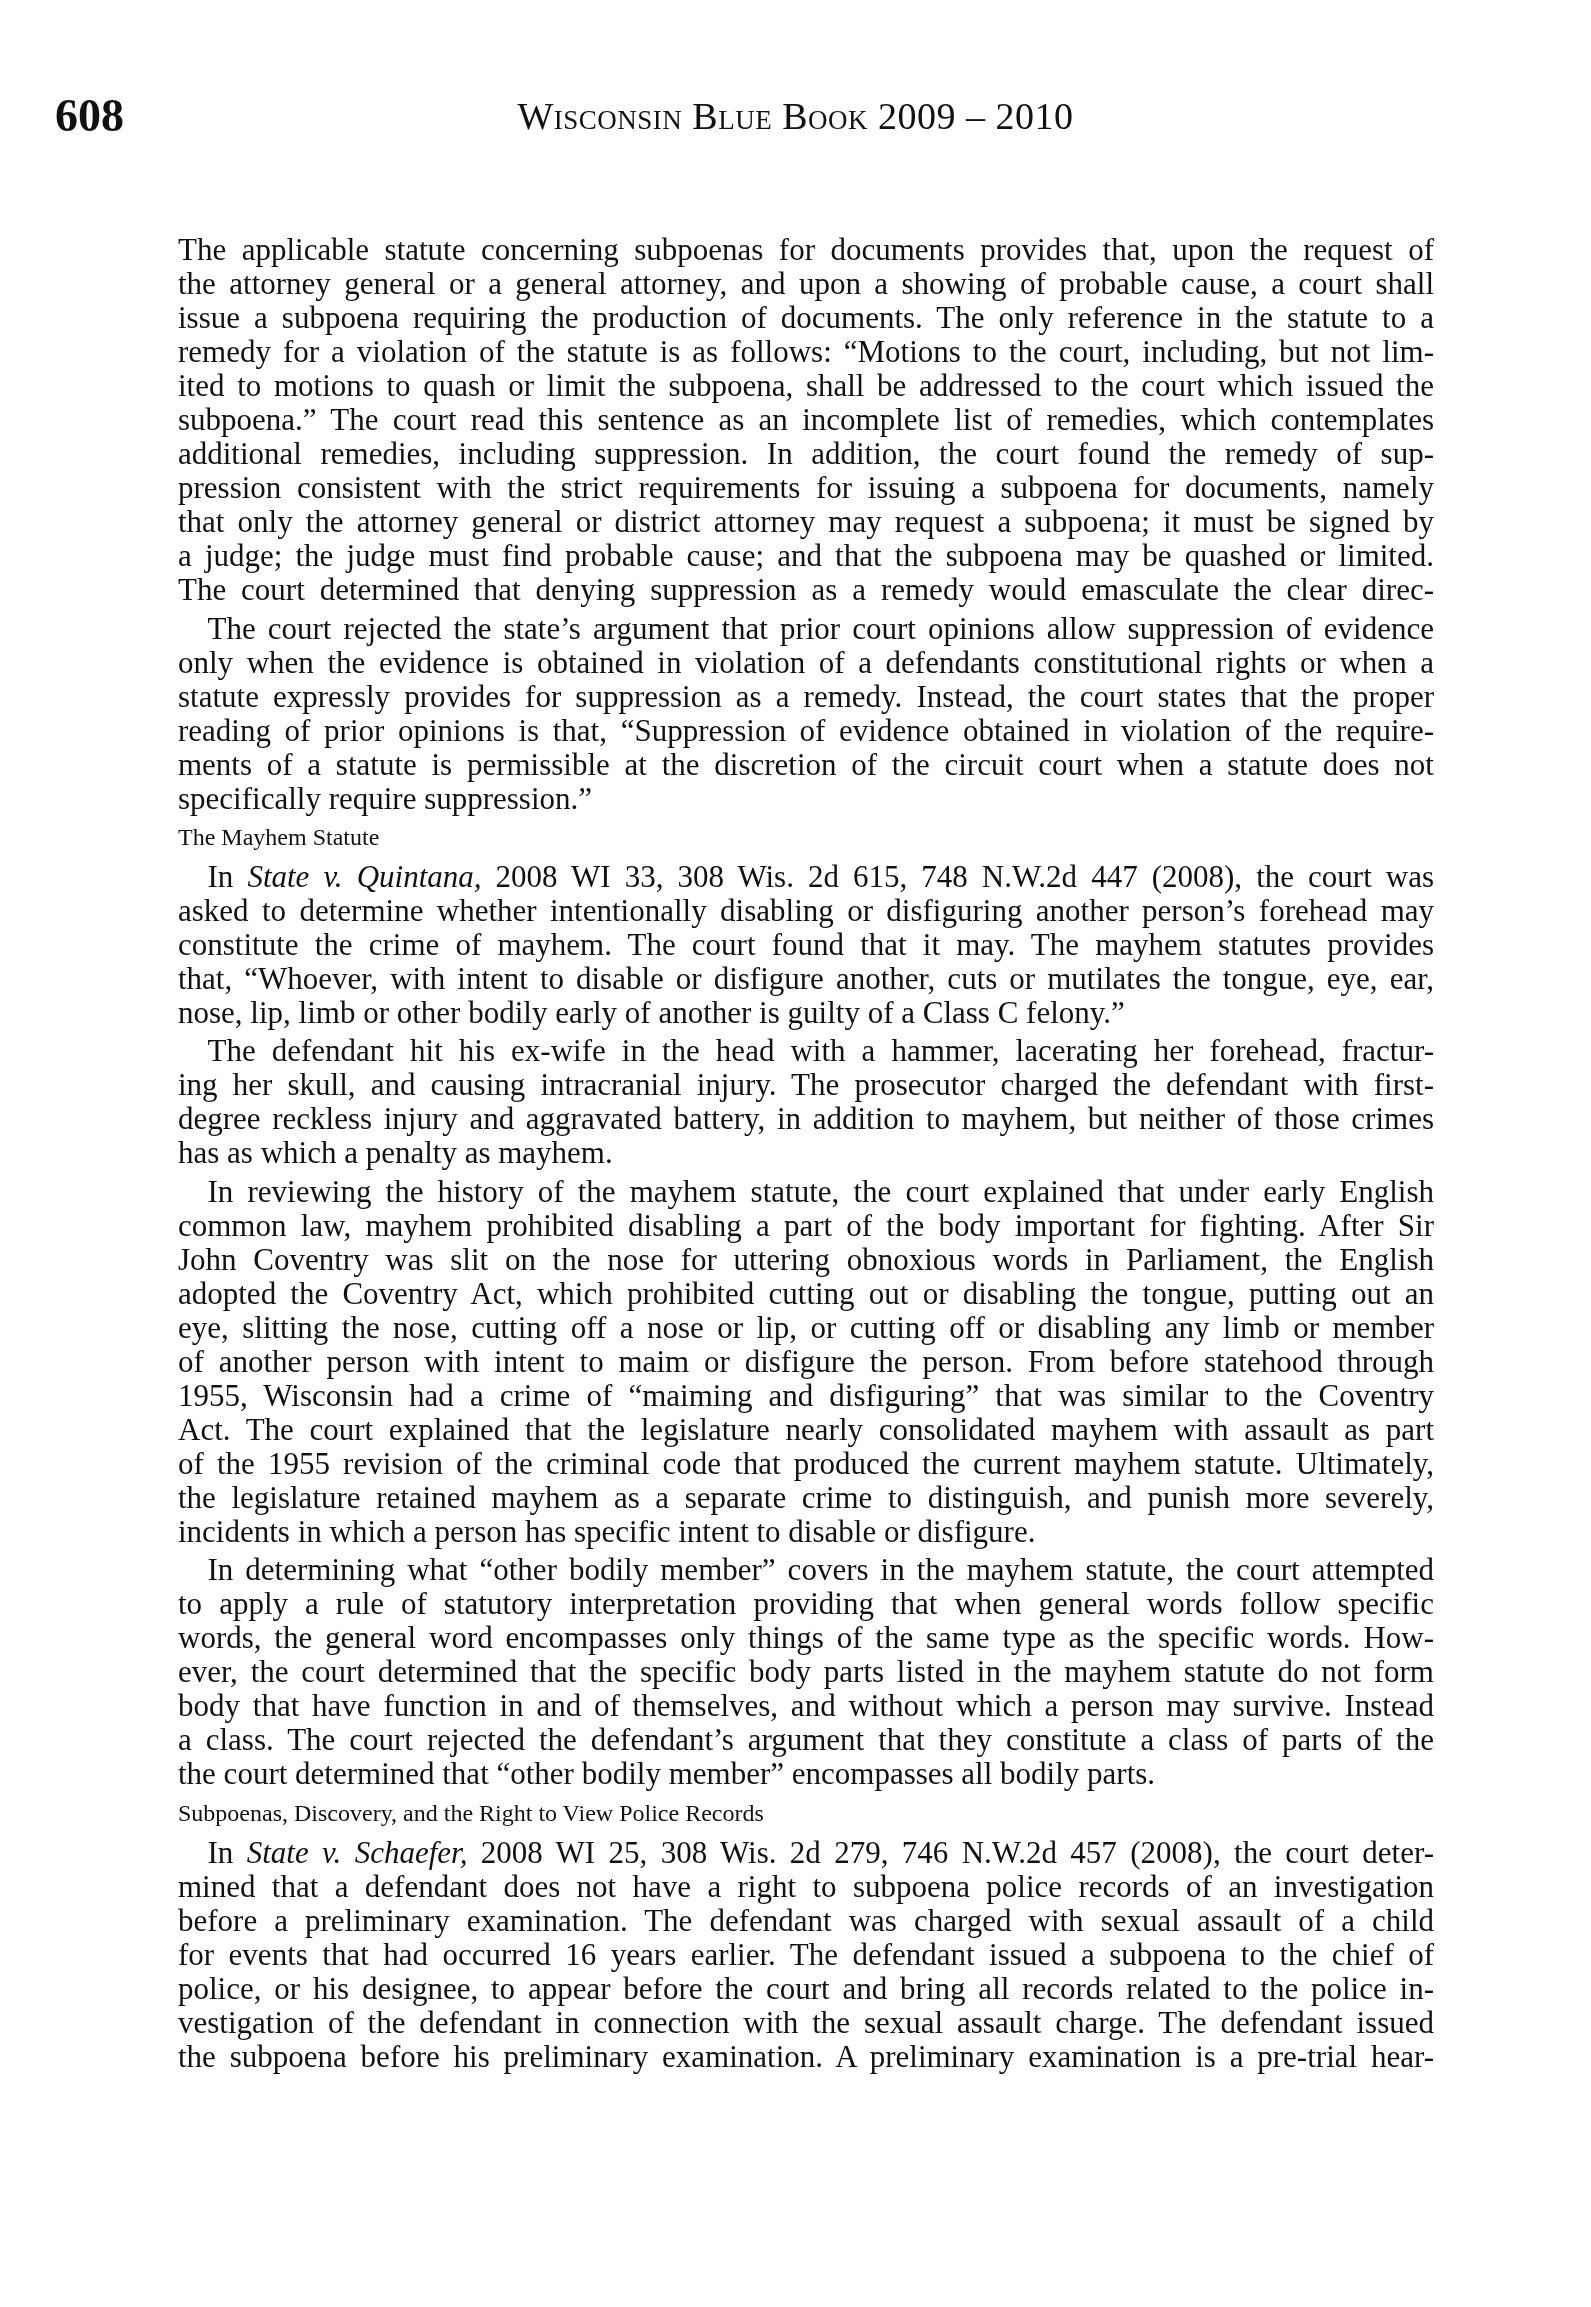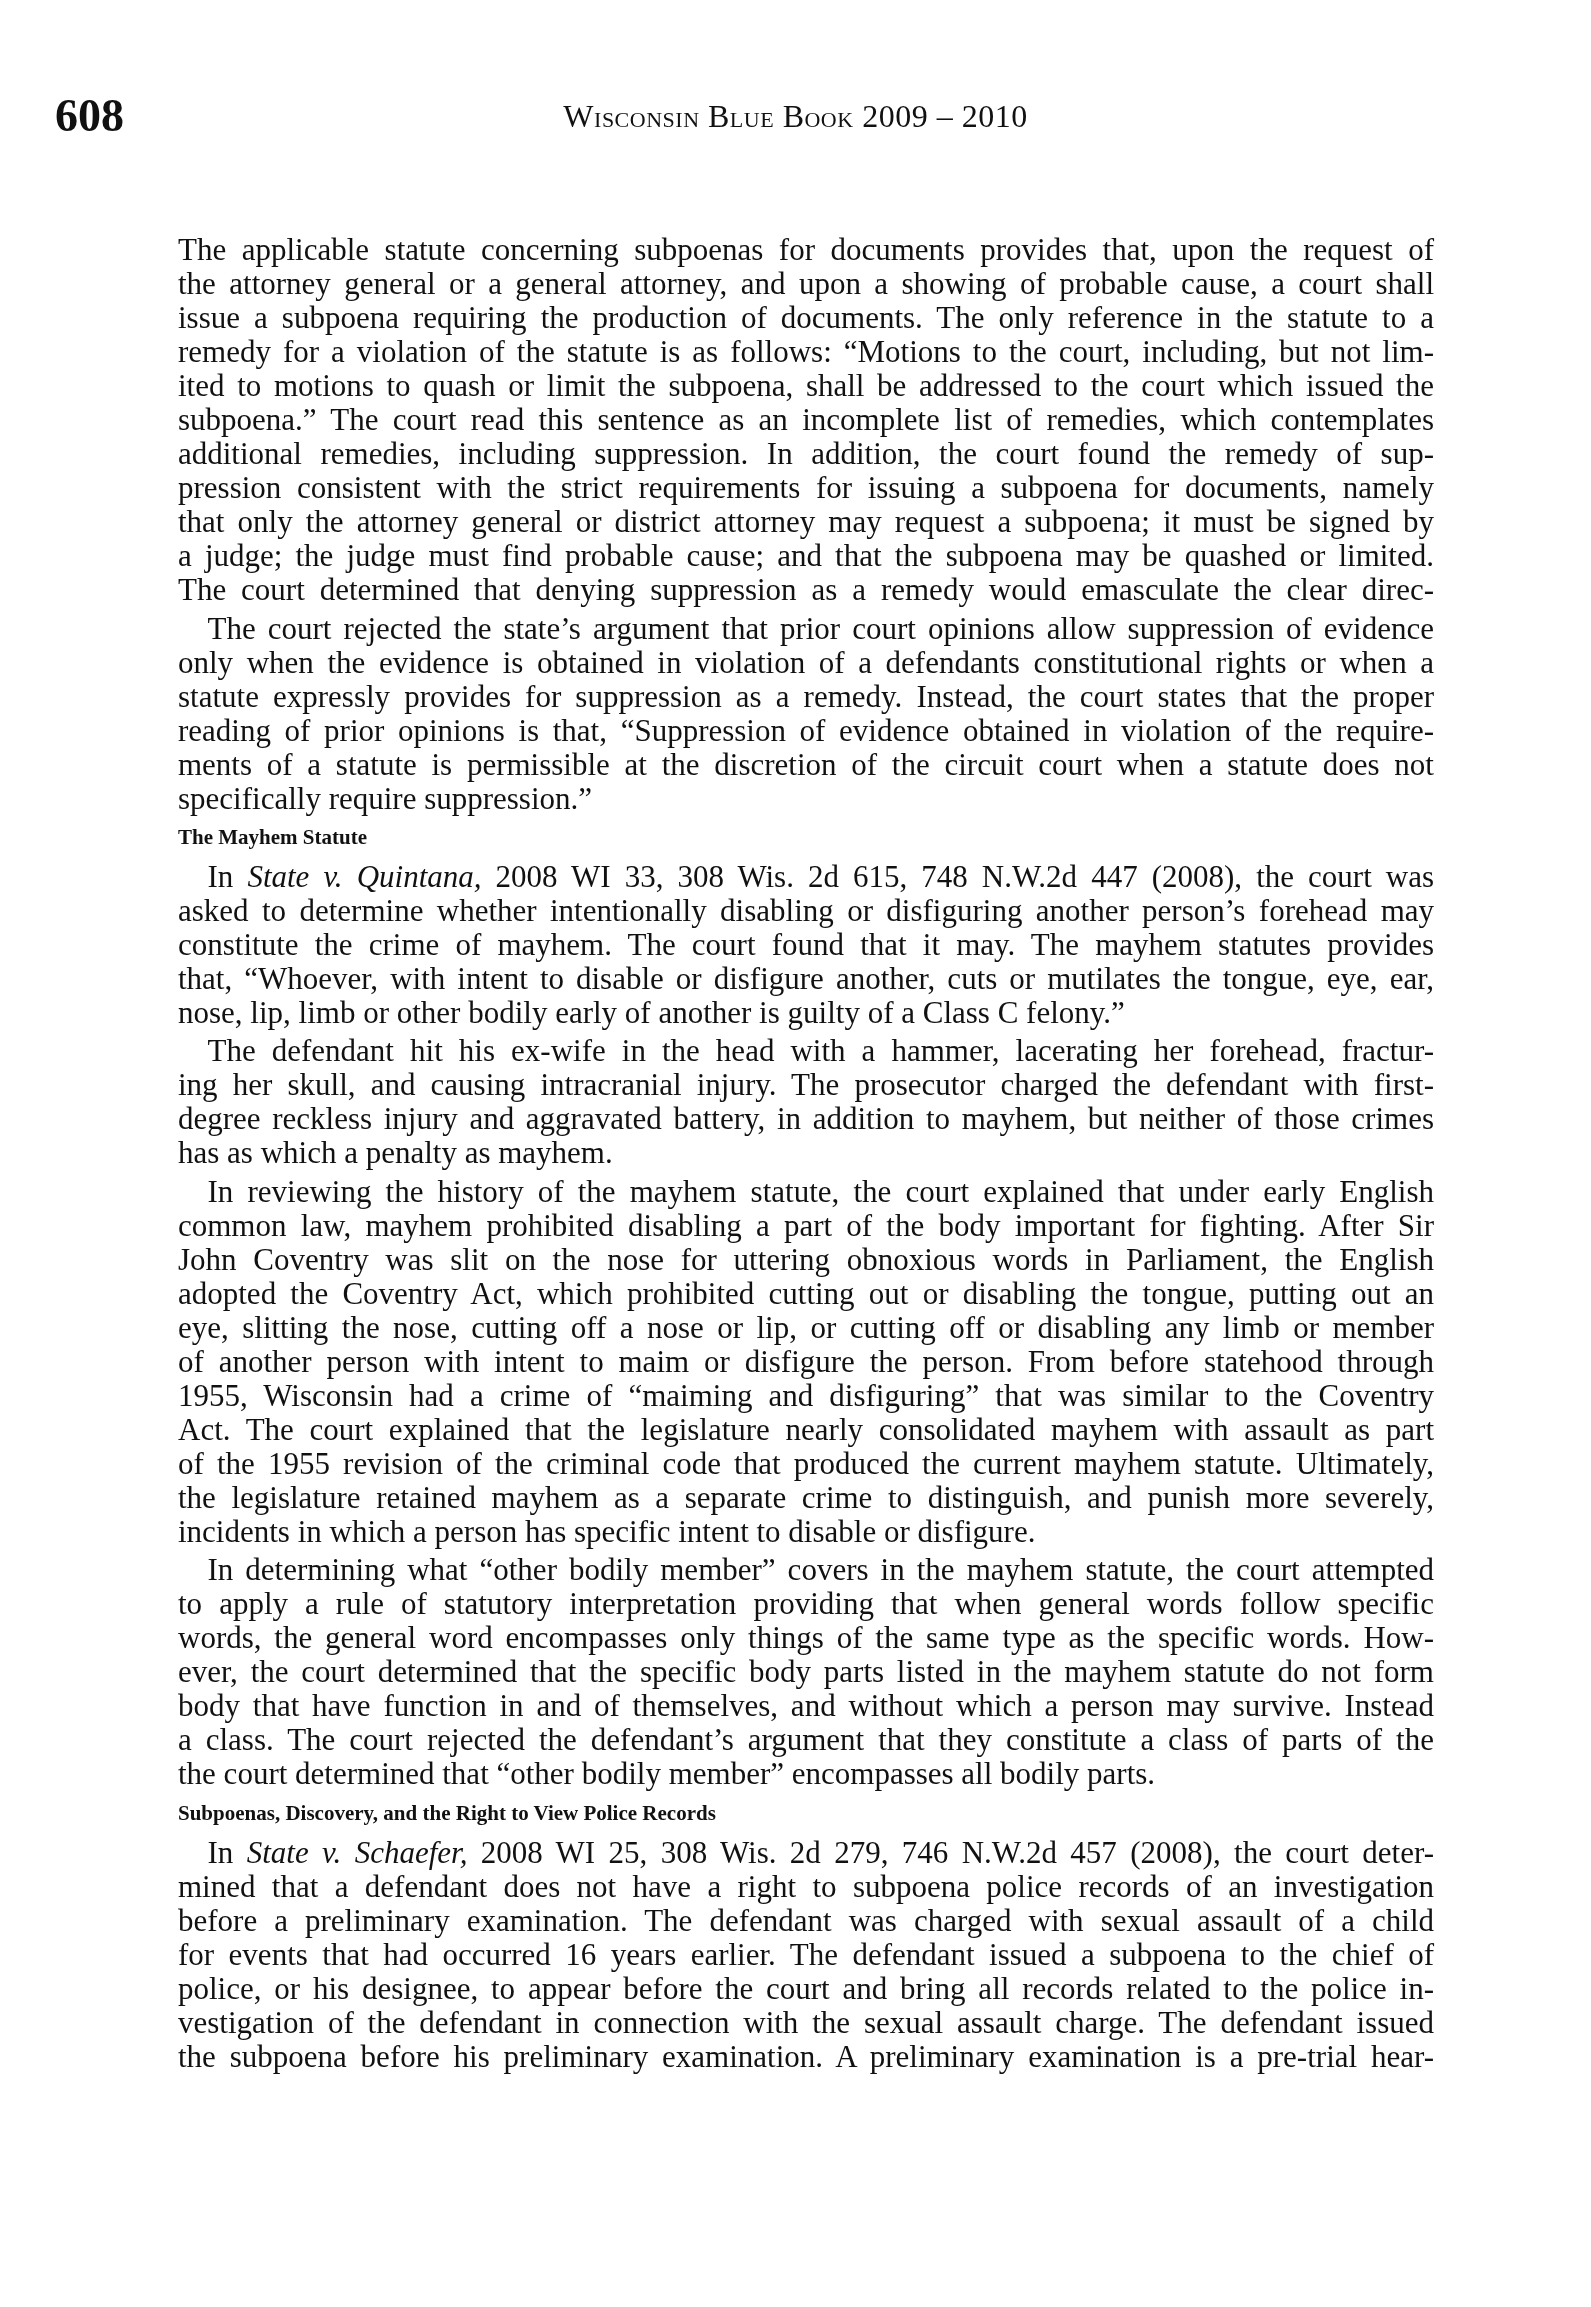--- a/index.html
+++ b/index.html
@@ -1,28 +1,28 @@
 <!DOCTYPE html>
 <html style="font-size:7.4px"><head>
 <meta charset="utf-8">
 <style>
   html, body { margin: 0; padding: 0; background: #ffffff; }
   body { width: 1592px; height: 2422px; position: relative; overflow: hidden;
          font-family: "Liberation Serif", "DejaVu Serif", serif; color: #111111; }
   .header { position: absolute; top: 95px; left: 55px; width: 1481px; height: 42px; }
   .page-number { position: absolute; left: 0; top: 0; font-size: 46px; font-weight: bold; line-height: 42px; }
-  .running-title { position: absolute; left: 0; right: 0; top: 0; text-align: center; font-size: 32px; line-height: 42px;
+  .running-title { position: absolute; left: 0; right: 0; top: 0; text-align: center; font-size: 38px; line-height: 42px;
                    font-variant: small-caps; letter-spacing: 0.5px; }
   .body { position: absolute; top: 233px; left: 178px; width: 1256px; }
   .para { margin: 0 0 4.6px 0; }
   .line { display: block; font-size: 31px; line-height: 34px; height: 34px; white-space: nowrap;
           text-align: justify; text-align-last: justify; font-family: Liberation Serif, serif; }
   .line.last { text-align-last: left; }
   .line.indent { padding-left: 29.5px; }
-  .heading { font-size: 21px; font-weight: bold; line-height: 34px; height: 34px; margin: 2.8px 0 5.5px 0; }
+  .heading { font-size: 24px; font-weight: normal; line-height: 34px; height: 34px; margin: 2.8px 0 5.5px 0; }
   i { font-style: italic; }
 </style>
 </head>
 <body>
 
 <div class="header">
   <span class="page-number">608</span>
   <span class="running-title">Wisconsin Blue Book 2009 – 2010</span>
 </div>
 

